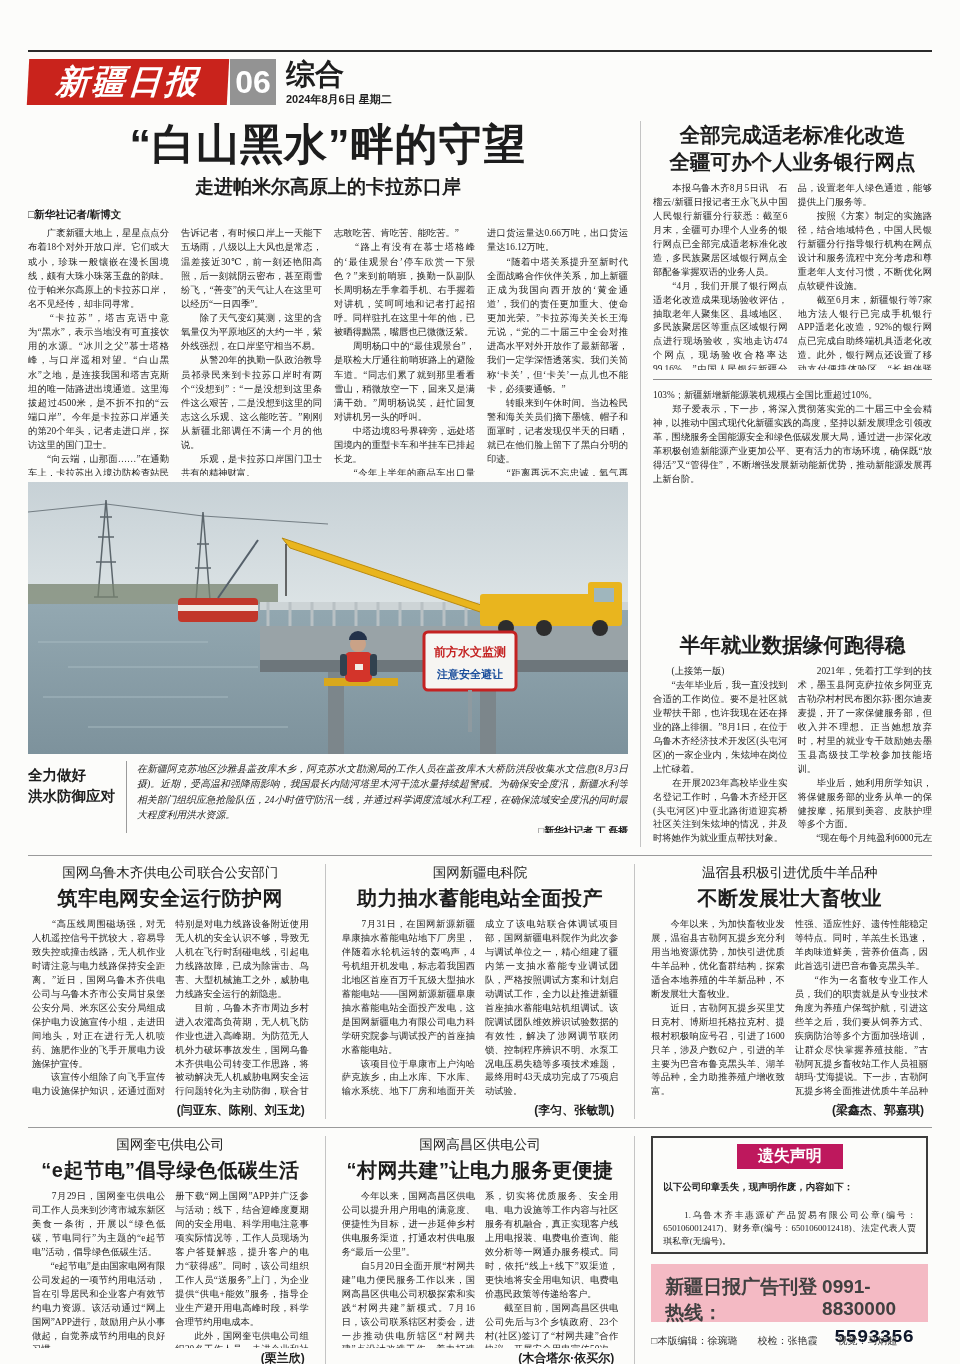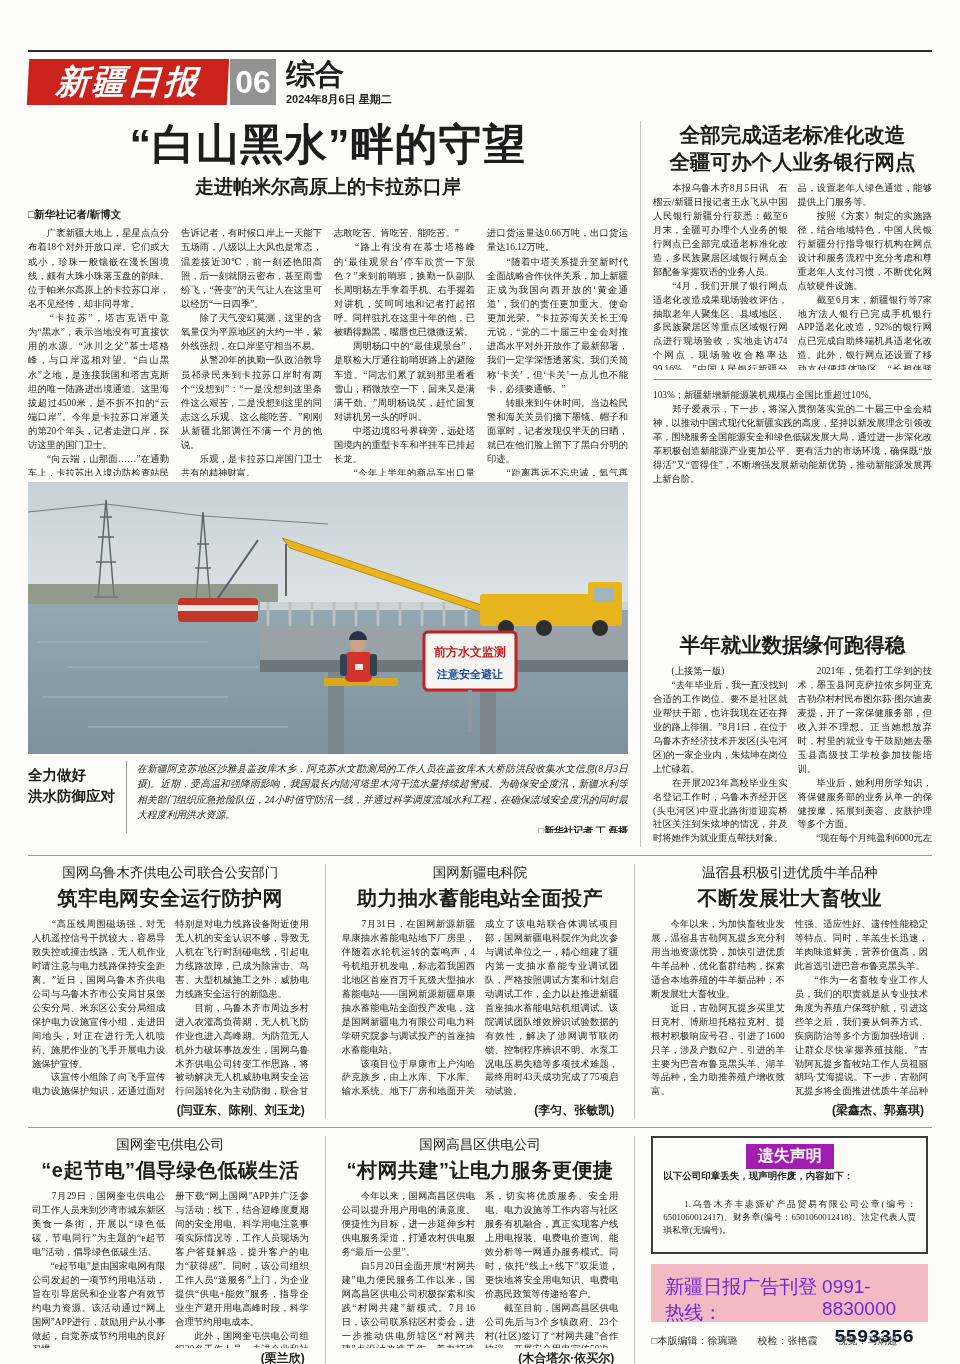--- a/index.html
+++ b/index.html
@@ -64,26 +64,26 @@
   .band-cell{flex:1;min-width:0;padding:0 4px;}
   .kicker{text-align:center;font-size:13.5px;font-family:"Liberation Sans",sans-serif;color:#222;}
   .a-headline{text-align:center;font-size:20px;font-weight:900;margin:3px 0 6px;
       font-family:"Liberation Sans",sans-serif;letter-spacing:.5px;}
   .band1 .a-body{height:182px;}
   .band2 .a-body{height:158px;}
   .author{text-align:right;font-weight:bold;font-size:12px;margin-top:2px;padding-right:4px;
       font-family:"Liberation Sans",sans-serif;}
   
   .notice-box{border:2px solid #3c3c3c;padding:6px 10px 4px;height:118px;box-sizing:border-box;overflow:hidden;}
-  .notice-title{display:block;margin:0 auto 1px;width:88px;text-align:center;background:#a21caf;
+  .notice-title{display:block;margin:0 auto 12px;width:106px;text-align:center;background:#be185d;
       color:#fff;font-weight:900;font-size:16px;padding:2px 0;font-family:"Liberation Sans",sans-serif;}
   .notice-intro{font-weight:bold;font-size:9.5px;font-family:"Liberation Sans",sans-serif;}
   .notice-item{font-size:8.8px;line-height:1.45;text-align:justify;white-space:pre-line;margin-top:15px;}
   .ad-box{background:#f4bac4;margin-top:10px;padding:10px 14px;height:58px;box-sizing:border-box;}
-  .ad-line1{color:#6d28d9;font-weight:400;font-size:19px;font-family:"Liberation Sans",sans-serif;
+  .ad-line1{color:#404040;font-weight:700;font-size:19px;font-family:"Liberation Sans",sans-serif;
       display:flex;justify-content:flex-end;align-items:baseline;}
   .ad-line2{color:#0f172a;font-weight:900;font-size:19px;text-align:right;
       font-family:Liberation Mono, monospace;}
   .credits{margin-top:12px;font-size:10px;color:#333;font-family:"Liberation Sans",sans-serif;}
 </style>
 </head>
 <body>
 
 <div class="page">
 

